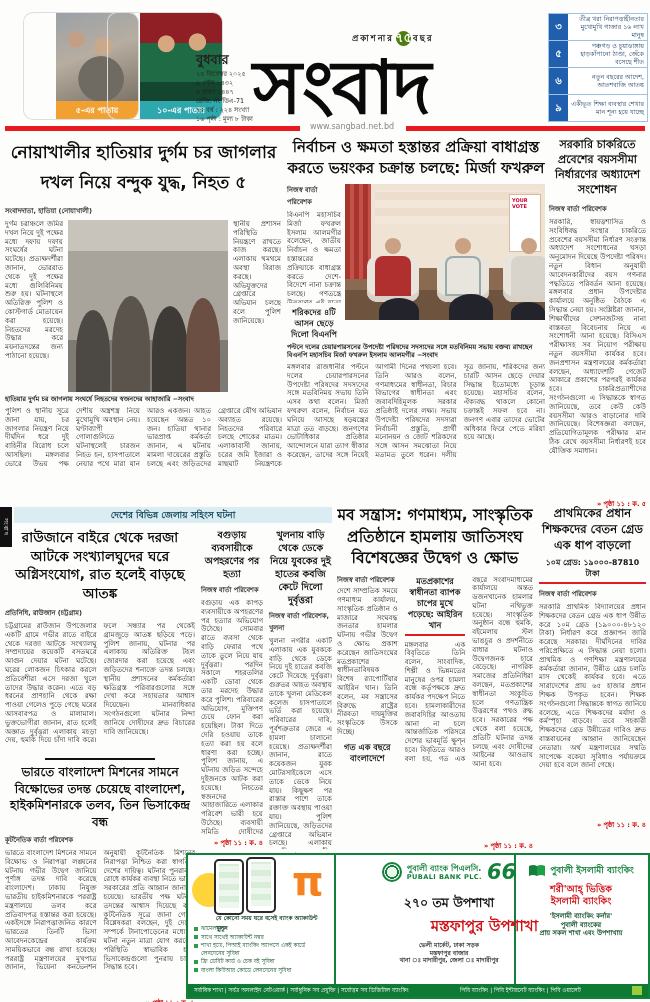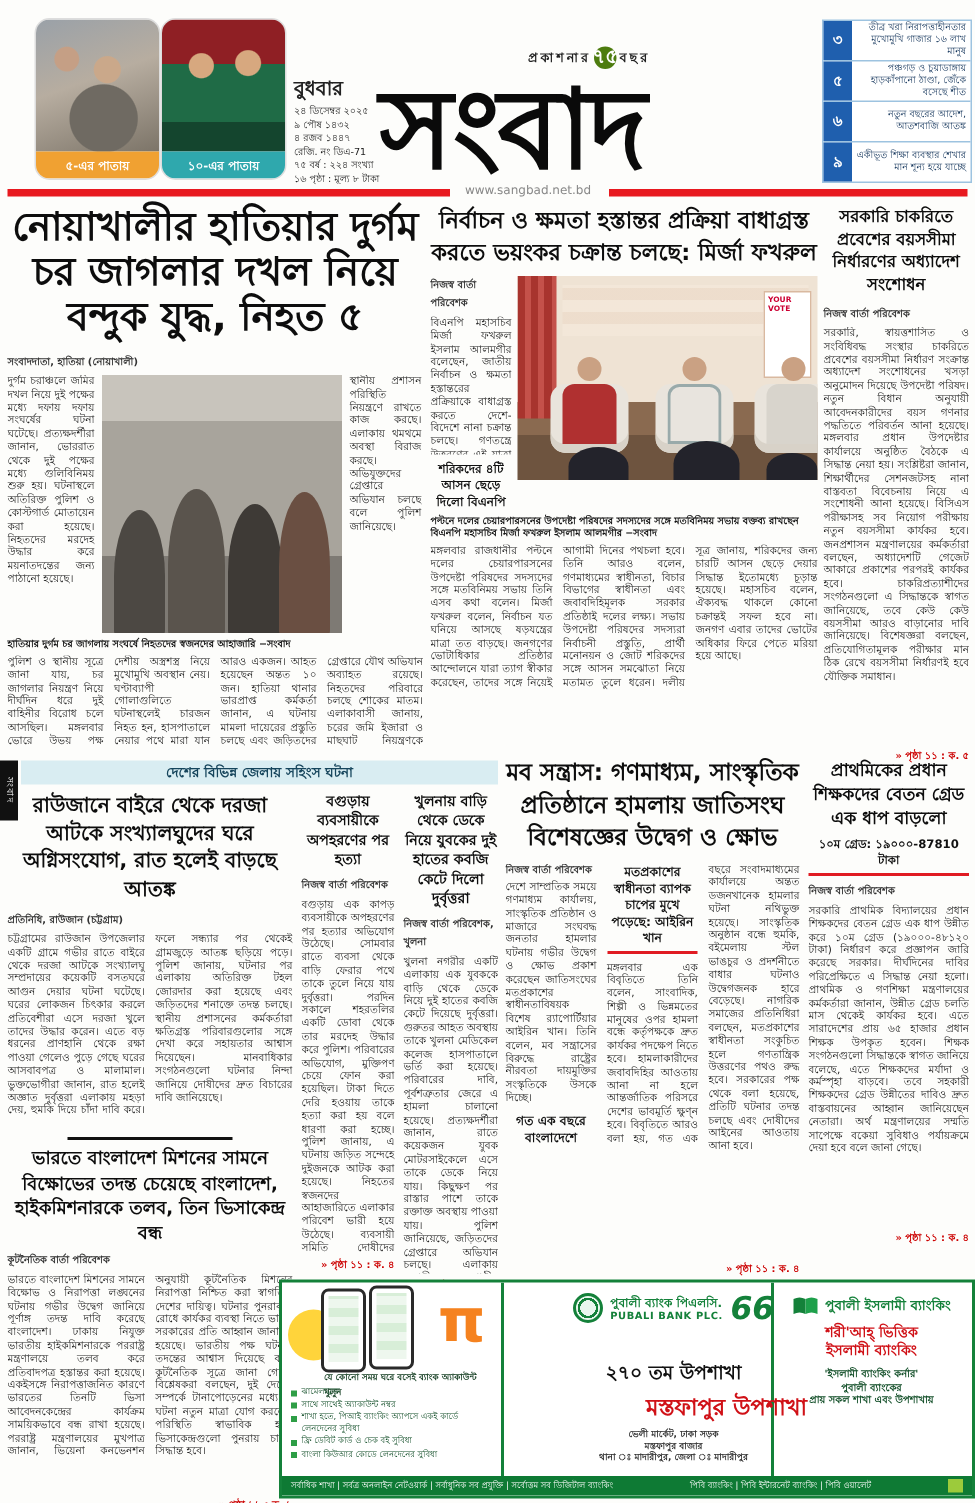--- a/index.html
+++ b/index.html
@@ -1,20 +1,20 @@
 <!DOCTYPE html>
 <html><head>
 <meta charset="utf-8">
 <style>
   html,body{margin:0;padding:0;background:#e8e8e8;}
   #page{position:relative;width:650px;height:1002px;background:#fdfdfb;margin:0 auto;
         font-family:"DejaVu Sans",sans-serif;color:#1a1a1a;overflow:hidden;}
   .abs{position:absolute;}
   
-  .promo{width:82px;height:106px;border-radius:9px;overflow:hidden;box-shadow:0 0 0 1px #ddd;}
+  .promo{width:82px;height:106px;border-radius:9px;overflow:hidden;box-shadow:0 0 0 1px #ddd;padding-left:32px;}
   .promo .ph{width:100%;height:88px;}
   .promo .lbl{width:100%;height:18px;color:#fff;font-size:8px;font-weight:bold;
               display:flex;align-items:center;justify-content:center;}
   .ph1{background:
        radial-gradient(circle at 58% 38%, #caa88a 0 12%, transparent 13%),
        radial-gradient(circle at 25% 30%, #c59f85 0 9%, transparent 10%),
        radial-gradient(circle at 55% 75%, #6f6a62 0 28%, transparent 29%),
        linear-gradient(160deg,#9aa1a8 0%,#b7ada0 45%,#7c7468 100%);}
   .ph2{background:
        radial-gradient(circle at 32% 35%, #d7a87f 0 10%, transparent 11%),
@@ -142,21 +142,21 @@
       <div class="idx-num">৯</div>
       <div class="idx-txt">একীভূত শিক্ষা ব্যবস্থার শেখার মান শূন্য হয়ে যাচ্ছে</div>
     </div>
   </div>
 
   <div class="abs redbar" style="left:5px;top:126px;width:295px;"></div>
   <div class="abs site" style="left:302px;top:122px;width:100px;text-align:center;">www.sangbad.net.bd</div>
   <div class="abs redbar" style="left:406px;top:126px;width:239px;"></div>
 
   <div class="abs" style="left:5px;top:137px;width:277px;">
-    <div class="hl" style="font-size:26px;line-height:30px;">নোয়াখালীর হাতিয়ার দুর্গম চর জাগলার দখল নিয়ে বন্দুক যুদ্ধ, নিহত ৫</div>
+    <div class="hl" style="font-size:17px;line-height:30px;">নোয়াখালীর হাতিয়ার দুর্গম চর জাগলার দখল নিয়ে বন্দুক যুদ্ধ, নিহত ৫</div>
     <div style="height:8px;"></div>
     <div class="by">সংবাদদাতা, হাতিয়া (নোয়াখালী)</div>
     <div style="display:flex;gap:5px;">
       <div class="body-txt" style="width:58px;height:172px;">দুর্গম চরাঞ্চলে জমির দখল নিয়ে দুই পক্ষের মধ্যে দফায় দফায় সংঘর্ষের ঘটনা ঘটেছে। প্রত্যক্ষদর্শীরা জানান, ভোররাত থেকে দুই পক্ষের মধ্যে গুলিবিনিময় শুরু হয়। ঘটনাস্থলে অতিরিক্ত পুলিশ ও কোস্টগার্ড মোতায়েন করা হয়েছে। নিহতদের মরদেহ উদ্ধার করে ময়নাতদন্তের জন্য পাঠানো হয়েছে।</div>
       <div class="photo-lead" style="width:160px;height:172px;">
         <div class="fig" style="left:8px;bottom:-6px;width:34px;height:88px;"></div>
         <div class="fig" style="left:44px;bottom:-6px;width:38px;height:102px;background:#5a544d;"></div>
         <div class="fig" style="left:84px;bottom:-6px;width:36px;height:92px;background:#3e3a36;"></div>
         <div class="fig" style="left:118px;bottom:-6px;width:34px;height:100px;background:#6a4f42;"></div>
       </div>
@@ -292,21 +292,21 @@
 
     <div class="abs" style="left:148px;top:0;width:178px;height:127px;padding-left:24px;">
       <div class="pbl-row" style="margin-top:5px;">
         <div class="pbl-icon"></div>
         <div>
           <div class="pbl-name">পুবালী ব্যাংক পিএলসি.</div>
           <div class="pbl-en">PUBALI BANK PLC.</div>
         </div>
         <div class="sixsix">66</div>
       </div>
-      <div class="adc-t1" style="margin-top:22px;">২৭০ তম উপশাখা</div>
+      <div class="adc-t1" style="margin-top:10px;">২৭০ তম উপশাখা</div>
       <div class="adc-t2">মস্তফাপুর উপশাখা</div>
       <div class="adc-addr" style="margin-top:2px;">
         <div>ভেলী মার্কেট, ঢাকা সড়ক</div>
         <div>মস্তফাপুর বাজার</div>
         <div>থানা ঃ মাদারীপুর, জেলা ঃ মাদারীপুর</div>
       </div>
       <div style="display:flex;align-items:center;justify-content:center;gap:8px;margin-top:21px;">
         <div class="adc-open">শুভ উদ্বোধন</div>
         <div class="adc-date">২৪ ডিসেম্বর ২০২৫ বুধবার</div>
       </div>

